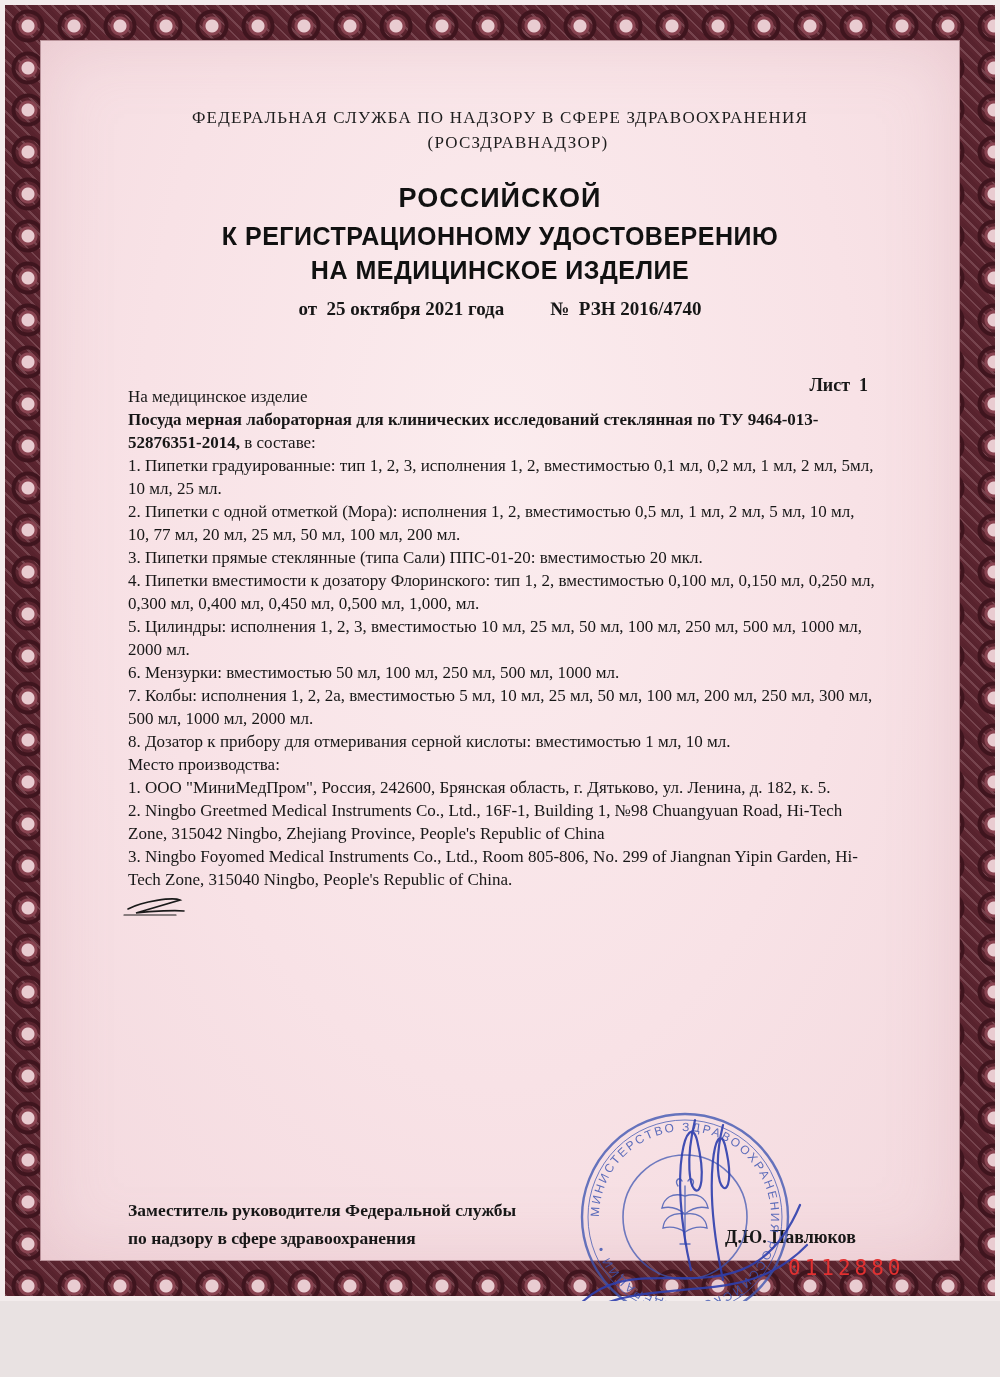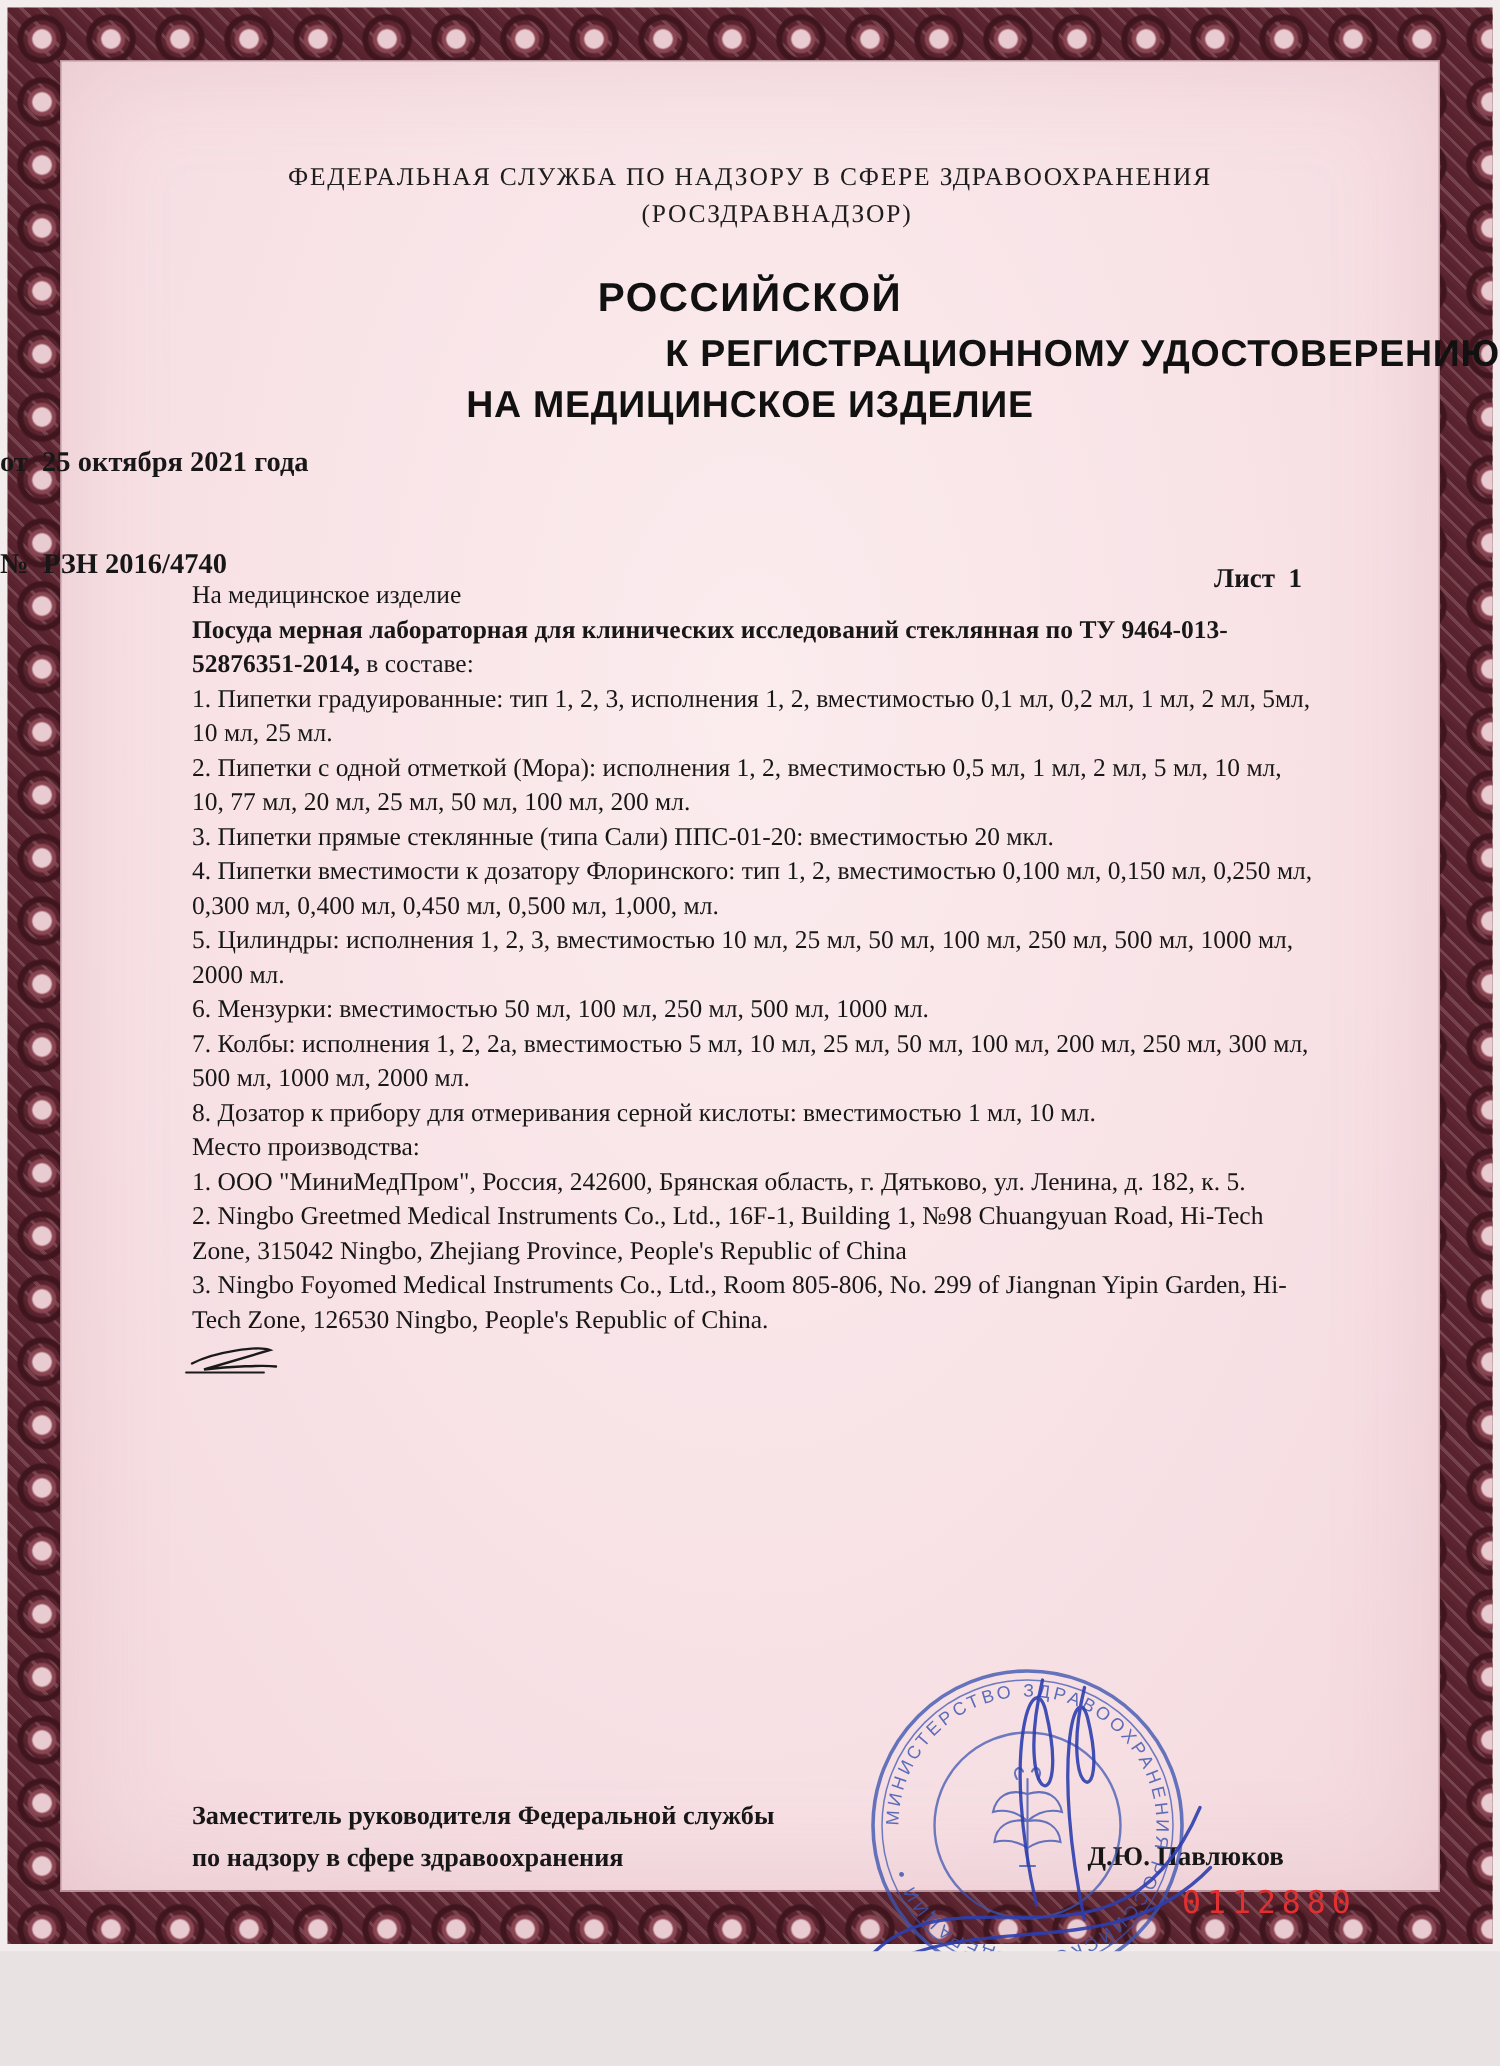--- a/index.html
+++ b/index.html
@@ -56,44 +56,44 @@
 
 <div class="page">
 
   <div class="frame"></div>
   <div class="paper"></div>
 
   <div class="abs center hdr" style="top:108px;">ФЕДЕРАЛЬНАЯ СЛУЖБА ПО НАДЗОРУ В СФЕРЕ ЗДРАВООХРАНЕНИЯ</div>
   <div class="abs center hdr" style="top:133px;padding-left:36px;">(РОСЗДРАВНАДЗОР)</div>
 
   <div class="abs center ttl ttl1" style="top:183px;">РОССИЙСКОЙ</div>
-  <div class="abs center ttl ttl2" style="top:222px;text-align:right;">К РЕГИСТРАЦИОННОМУ УДОСТОВЕРЕНИЮ</div>
+  <div class="abs center ttl ttl2" style="top:222px;">К РЕГИСТРАЦИОННОМУ УДОСТОВЕРЕНИЮ</div>
   <div class="abs center ttl ttl2" style="top:256px;">НА МЕДИЦИНСКОЕ ИЗДЕЛИЕ</div>
 
-  <div class="abs meta-row" style="left:0;right:0;top:298px;flex-direction:column;">
+  <div class="abs meta-row" style="left:0;right:0;top:298px;">
     <span>от  25 октября 2021 года</span>
     <span>№  РЗН 2016/4740</span>
   </div>
   <div class="abs sheet" style="right:132px;top:330px;">Лист  1</div>
 
   <div class="abs body-text">
     <p>На медицинское изделие</p>
     <p><b>Посуда мерная лабораторная для клинических исследований стеклянная по ТУ 9464-013-52876351-2014,</b><span> в составе:</span></p>
     <p>1. Пипетки градуированные: тип 1, 2, 3, исполнения 1, 2, вместимостью 0,1 мл, 0,2 мл, 1 мл, 2 мл, 5мл, 10 мл, 25 мл.</p>
     <p>2. Пипетки с одной отметкой (Мора): исполнения 1, 2, вместимостью 0,5 мл, 1 мл, 2 мл, 5 мл, 10 мл, 10, 77 мл, 20 мл, 25 мл, 50 мл, 100 мл, 200 мл.</p>
     <p>3. Пипетки прямые стеклянные (типа Сали) ППС-01-20: вместимостью 20 мкл.</p>
     <p>4. Пипетки вместимости к дозатору Флоринского: тип 1, 2, вместимостью 0,100 мл, 0,150 мл, 0,250 мл, 0,300 мл, 0,400 мл, 0,450 мл, 0,500 мл, 1,000, мл.</p>
     <p>5. Цилиндры: исполнения 1, 2, 3, вместимостью 10 мл, 25 мл, 50 мл, 100 мл, 250 мл, 500 мл, 1000 мл, 2000 мл.</p>
     <p>6. Мензурки: вместимостью 50 мл, 100 мл, 250 мл, 500 мл, 1000 мл.</p>
     <p>7. Колбы: исполнения 1, 2, 2а, вместимостью 5 мл, 10 мл, 25 мл, 50 мл, 100 мл, 200 мл, 250 мл, 300 мл, 500 мл, 1000 мл, 2000 мл.</p>
     <p>8. Дозатор к прибору для отмеривания серной кислоты: вместимостью 1 мл, 10 мл.</p>
     <p>Место производства:</p>
     <p>1. ООО "МиниМедПром", Россия, 242600, Брянская область, г. Дятьково, ул. Ленина, д. 182, к. 5.</p>
     <p>2. Ningbo Greetmed Medical Instruments Co., Ltd., 16F-1, Building 1, №98 Chuangyuan Road, Hi-Tech Zone, 315042 Ningbo, Zhejiang Province, People's Republic of China</p>
-    <p>3. Ningbo Foyomed Medical Instruments Co., Ltd., Room 805-806, No. 299 of Jiangnan Yipin Garden, Hi-Tech Zone, 126530 Ningbo, People's Republic of China.</p>
+    <p>3. Ningbo Foyomed Medical Instruments Co., Ltd., Room 805-806, No. 299 of Jiangnan Yipin Garden, Hi-Tech Zone, 315040 Ningbo, People's Republic of China.</p>
   </div>
 
   <svg class="abs squiggle" viewBox="0 0 80 30">
     <path d="M10,16 C 25,8 55,4 62,7 L 18,20 C 35,18 58,17 66,18" fill="none" stroke="#1a1a1a" stroke-width="1.6" stroke-linecap="round"></path>
     <path d="M6,22 L 58,22" fill="none" stroke="#1a1a1a" stroke-width="1.2" stroke-linecap="round"></path>
   </svg>
 
   <div class="abs foot">
     <div>Заместитель руководителя Федеральной службы</div>
     <div>по надзору в сфере здравоохранения</div>

